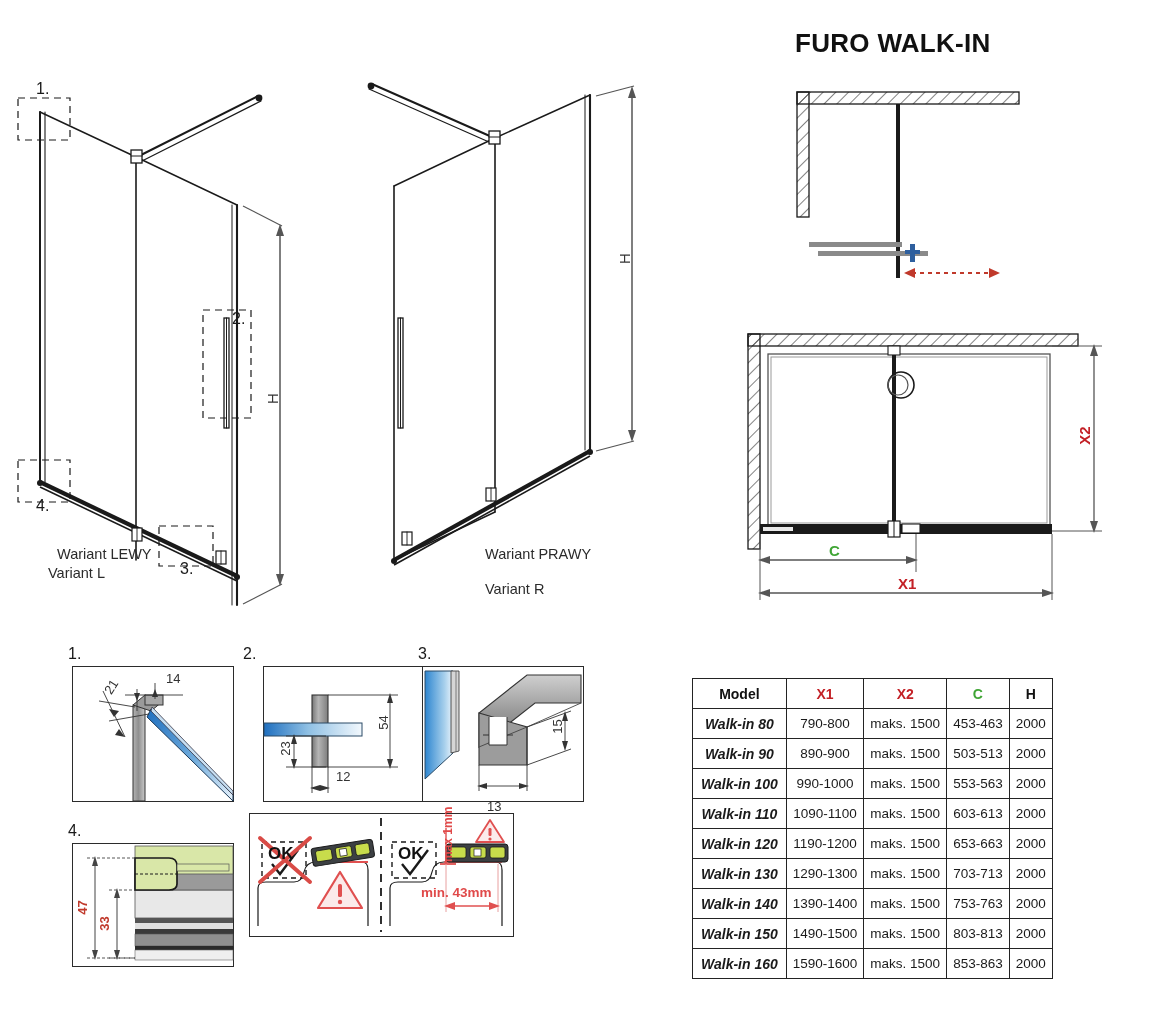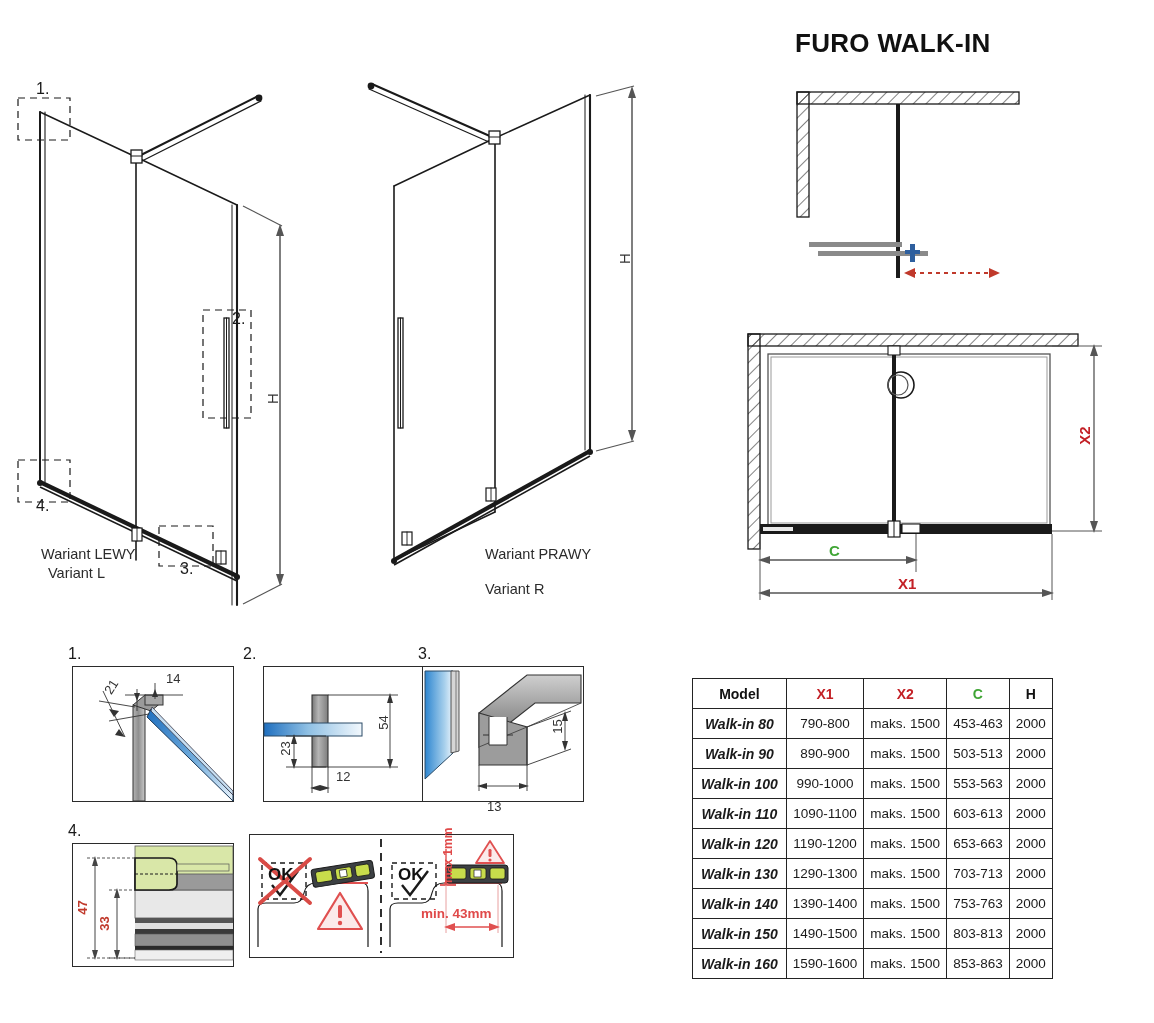--- a/index.html
+++ b/index.html
@@ -103,21 +103,21 @@
     <polygon points="280,526 276,514 284,514" fill="#555"></polygon>
   </svg>
 
   <div class="abs callout-num" style="left:36px;top:20px;">1.</div>
   <div class="abs callout-num" style="left:232px;top:250px;">2.</div>
   <div class="abs callout-num" style="left:180px;top:500px;">3.</div>
   <div class="abs callout-num" style="left:36px;top:437px;">4.</div>
 
   <div class="abs dim-letter rot" style="left:262px;top:330px;width:20px;text-align:center;">H</div>
 
-  <div class="abs variant-caption" style="left:41px;top:485px;text-align:center;">Wariant LEWY</div>
+  <div class="abs variant-caption" style="left:57px;top:485px;text-align:center;">Wariant LEWY</div>
   <div class="abs variant-caption" style="left:48px;top:504px;">Variant L</div>
 </div>
 
 <div class="abs" style="left:350px;top:60px;width:320px;height:540px;">
   <svg width="320" height="540" viewBox="0 0 320 540">
     <g stroke="#1a1a1a" fill="none" stroke-linecap="round">
 
       <path d="M44 126 L44 500" stroke-width="1.6"></path>
       <path d="M44 126 L145 78" stroke-width="1.4"></path>
       <path d="M44 500 L145 452" stroke-width="1.4"></path>
@@ -430,21 +430,21 @@
     <line x1="44" y1="52" x2="44" y2="108" stroke="#444" stroke-width="1"></line>
     <polygon points="44,44 41,54 47,54" fill="#444"></polygon>
     <polygon points="44,116 41,106 47,106" fill="#444"></polygon>
   </svg>
   <div class="abs" style="left:2px;top:56px;font-size:13px;color:#C0392B;font-weight:bold;
        transform:rotate(-90deg);transform-origin:center;">47</div>
   <div class="abs" style="left:24px;top:72px;font-size:13px;color:#C0392B;font-weight:bold;
        transform:rotate(-90deg);transform-origin:center;">33</div>
 </div>
 
-<div class="abs detail-box" style="left:249px;top:834px;width:265px;height:124px;">
+<div class="abs detail-box" style="left:249px;top:813px;width:265px;height:124px;">
   <svg width="263" height="122" viewBox="0 0 263 122">
 
     <line x1="131" y1="4" x2="131" y2="118" stroke="#1a1a1a" stroke-width="1.8" stroke-dasharray="8,6"></line>
 
     <path d="M8 112 L8 74 Q8 68 16 68 L44 68 Q52 68 54 58 Q56 48 66 48 L112 48 Q118 48 118 56 L118 112" fill="none" stroke="#1a1a1a" stroke-width="1.2"></path>
     <line x1="66" y1="48" x2="118" y2="48" stroke="#E05050" stroke-width="2"></line>
 
     <g transform="rotate(-9 92 40)">
       <rect x="62" y="30" width="62" height="18" rx="3" fill="#3c4043" stroke="#1a1a1a" stroke-width="1"></rect>
       <rect x="66" y="33" width="16" height="11" rx="2" fill="#C8DC4B" stroke="#1a1a1a" stroke-width="0.8"></rect>

